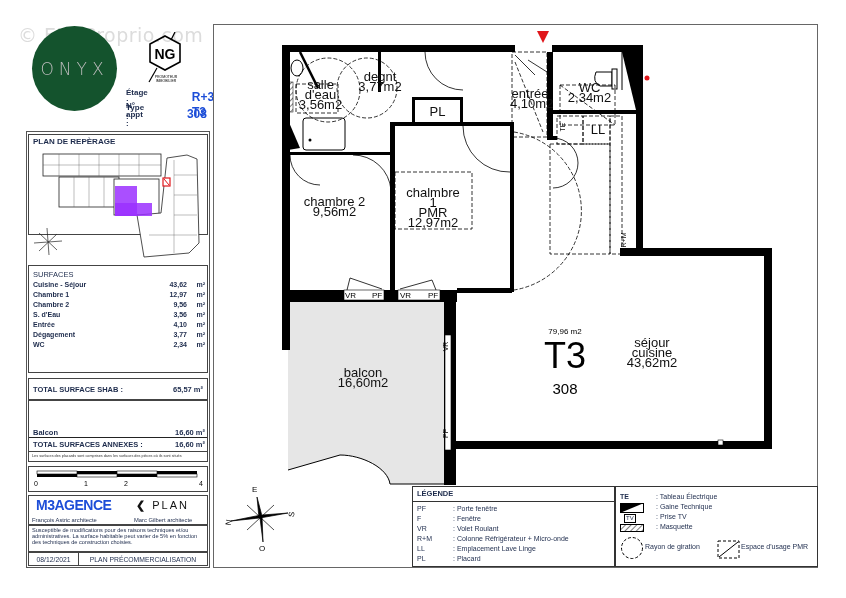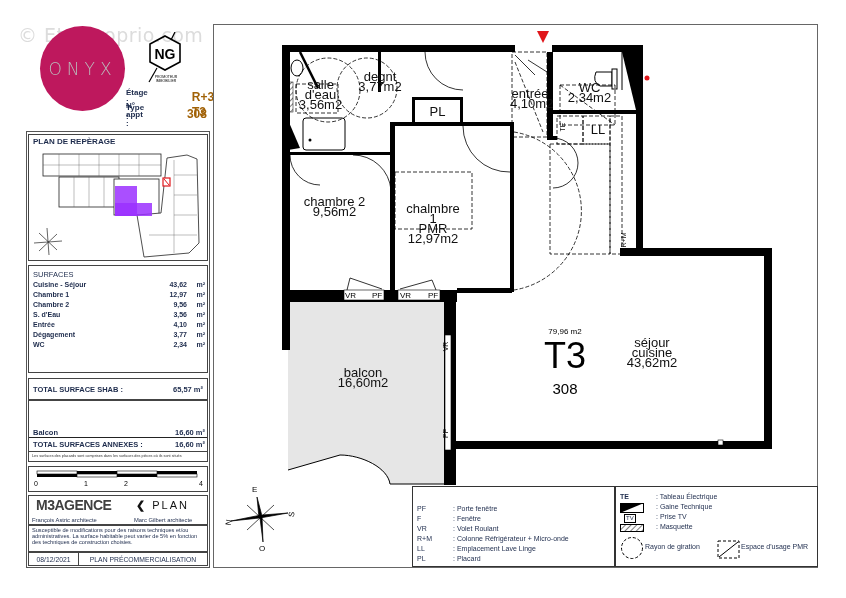--- a/index.html
+++ b/index.html
@@ -2,28 +2,28 @@
 <html><head>
 <meta charset="utf-8">
 <style>
   * { box-sizing: border-box; margin: 0; padding: 0; }
   html, body { width: 846px; height: 598px; background: #ffffff; overflow: hidden; }
   body { position: relative; font-family: "Liberation Sans", sans-serif; color: #000; }
   .abs { position: absolute; }
 
   
   .watermark { left: 18px; top: 24px; font-size: 19px; color: #dcdcdc; font-family: "DejaVu Sans", sans-serif; letter-spacing: 0.5px; }
-  .onyx-logo { left: 40px; top: 26px; width: 85px; height: 85px; border-radius: 50%; background: #be185d; display:flex; align-items:center; justify-content:center;text-align:center; }
+  .onyx-logo { left: 32px; top: 26px; width: 85px; height: 85px; border-radius: 50%; background: #14532d; display:flex; align-items:center; justify-content:center;text-align:center; }
   .onyx-logo span { color: #bbb; font-size: 17px; letter-spacing: 5px; font-family: "DejaVu Sans", sans-serif; font-weight: 200; }
   .ng-logo { left: 145px; top: 32px; width: 40px; height: 55px; }
   .ng-sub { left: 148px; top: 75px; font-size: 3.5px; width: 36px; text-align: center; line-height: 4px; }
   .info-row { left: 126px; width: 80px; height: 16px; font-size: 8px; font-weight: bold; color:#1d2b4c; display:flex; justify-content: space-between; align-items: center; gap: 44px; }
-  .info-row .v { font-size: 12px; color: #a16207; }
+  .info-row .v { font-size: 12px; color: #1d4ed8; }
   .outer-left { left: 26px; top: 131px; width: 184px; height: 437px; border: 1px solid #555; }
-  .reperage { left: 28px; top: 134px; width: 180px; height: 127px; border: 1px solid #444; }
+  .reperage { left: 28px; top: 134px; width: 180px; height: 101px; border: 1px solid #444; }
   .reperage-title { left: 4px; top: 2px; font-size: 8px; font-weight: bold; color: #1d2b4c; }
   .surfaces { left: 28px; top: 265px; width: 180px; height: 108px; border: 1px solid #444; }
   .surf-title { font-size: 7.5px; font-weight: normal; color:#1d2b4c; position:absolute; left:4px; top:4px; }
   .surf-row { position:absolute; left:4px; width:172px; font-size: 7px; font-weight:bold; color:#1d2b4c; display:flex; }
   .surf-row .n { flex: 1; }
   .surf-row .val { width: 34px; text-align:right; }
   .surf-row .u { width: 18px; text-align:right; }
   .total-box { left: 28px; top: 378px; width: 180px; height: 22px; border: 1px solid #444; font-size: 7.5px; font-weight:bold; color:#1d2b4c; display:flex; align-items:center; padding: 0 4px; }
   .annexes-box { left: 28px; top: 400px; width: 180px; height: 62px; border: 1px solid #444; }
   .annex-row { position:absolute; left:4px; width:172px; font-size:7.5px; font-weight:bold; color:#1d2b4c; display:flex; }
@@ -187,21 +187,21 @@
     <rect x="88" y="7" width="40" height="3" fill="#000"></rect>
     <rect x="128" y="7" width="40" height="3" fill="#fff" stroke="#000" stroke-width="0.6"></rect>
   </svg>
   <span class="abs" style="left:5px;top:13px;font-size:7px;">0</span>
   <span class="abs" style="left:55px;top:13px;font-size:7px;">1</span>
   <span class="abs" style="left:95px;top:13px;font-size:7px;">2</span>
   <span class="abs" style="left:170px;top:13px;font-size:7px;">4</span>
 </div>
 
 <div class="abs arch-box">
-  <div class="abs" style="left:7px;top:1px;font-size:14px;font-weight:bold;letter-spacing:-0.5px;color:#404040;">M3AGENCE</div>
+  <div class="abs" style="left:7px;top:1px;font-size:14px;font-weight:bold;letter-spacing:-0.5px;color:#1d4ed8;">M3AGENCE</div>
   <div class="abs" style="left:107px;top:3px;font-size:11px;letter-spacing:2px;color:#111;">
     <span style="font-weight:bold;">❮</span>
     <span>PLAN</span>
   </div>
   <div class="abs" style="left:3px;top:21px;font-size:5.8px;color:#1d2b4c;">François Astric architecte</div>
   <div class="abs" style="left:105px;top:21px;font-size:5.8px;color:#1d2b4c;">Marc Gilbert architecte</div>
 </div>
 
 <div class="abs disclaimer">Susceptible de modifications pour des raisons techniques et/ou administratives. La surface habitable peut varier de 5% en fonction des techniques de construction choisies.</div>
 
@@ -352,21 +352,21 @@
   <div>2,34m2</div>
 </div>
 <div class="room-label" style="left:588px;top:125px;width:20px;">LL</div>
 <div class="room-label" style="left:556px;top:122px;width:14px;font-size:7px;transform:rotate(-90deg);">TE</div>
 <div class="room-label" style="left:612px;top:235px;width:24px;font-size:7px;transform:rotate(-90deg);">R+M</div>
 
 <div class="room-label" style="left:302px;top:197px;width:65px;">
   <div>chambre 2</div>
   <div>9,56m2</div>
 </div>
-<div class="room-label" style="left:402px;top:204px;width:62px;">
+<div class="room-label" style="left:402px;top:188px;width:62px;">
   <div>chalmbre 1</div>
   <div>PMR</div>
   <div>12,97m2</div>
 </div>
 <div class="room-label" style="left:622px;top:338px;width:60px;">
   <div>séjour</div>
   <div>cuisine</div>
   <div>43,62m2</div>
 </div>
 <div class="room-label" style="left:333px;top:368px;width:60px;">
@@ -379,20 +379,21 @@
 <span class="abs" style="left:400px;top:291px;font-size:8px;">VR</span>
 <span class="abs" style="left:428px;top:291px;font-size:8px;">PF</span>
 <span class="abs" style="left:441px;top:343px;font-size:7px;transform:rotate(-90deg);">VR</span>
 <span class="abs" style="left:441px;top:430px;font-size:7px;transform:rotate(-90deg);">PF</span>
 
 <div class="abs" style="left:535px;top:327px;width:60px;text-align:center;font-size:8px;">79,96 m2</div>
 <div class="abs" style="left:530px;top:336px;width:70px;text-align:center;font-size:36px;line-height:40px;">T3</div>
 <div class="abs" style="left:535px;top:380px;width:60px;text-align:center;font-size:15px;">308</div>
 
 <div class="abs legend1">
+  <div class="title">LÉGENDE</div>
   <div class="leg-row" style="top:18px;">
       <span class="k">PF</span>
       <span>: Porte fenêtre</span>
     </div>
   <div class="leg-row" style="top:28px;">
       <span class="k">F</span>
       <span>: Fenêtre</span>
     </div>
   <div class="leg-row" style="top:38px;">
       <span class="k">VR</span>

